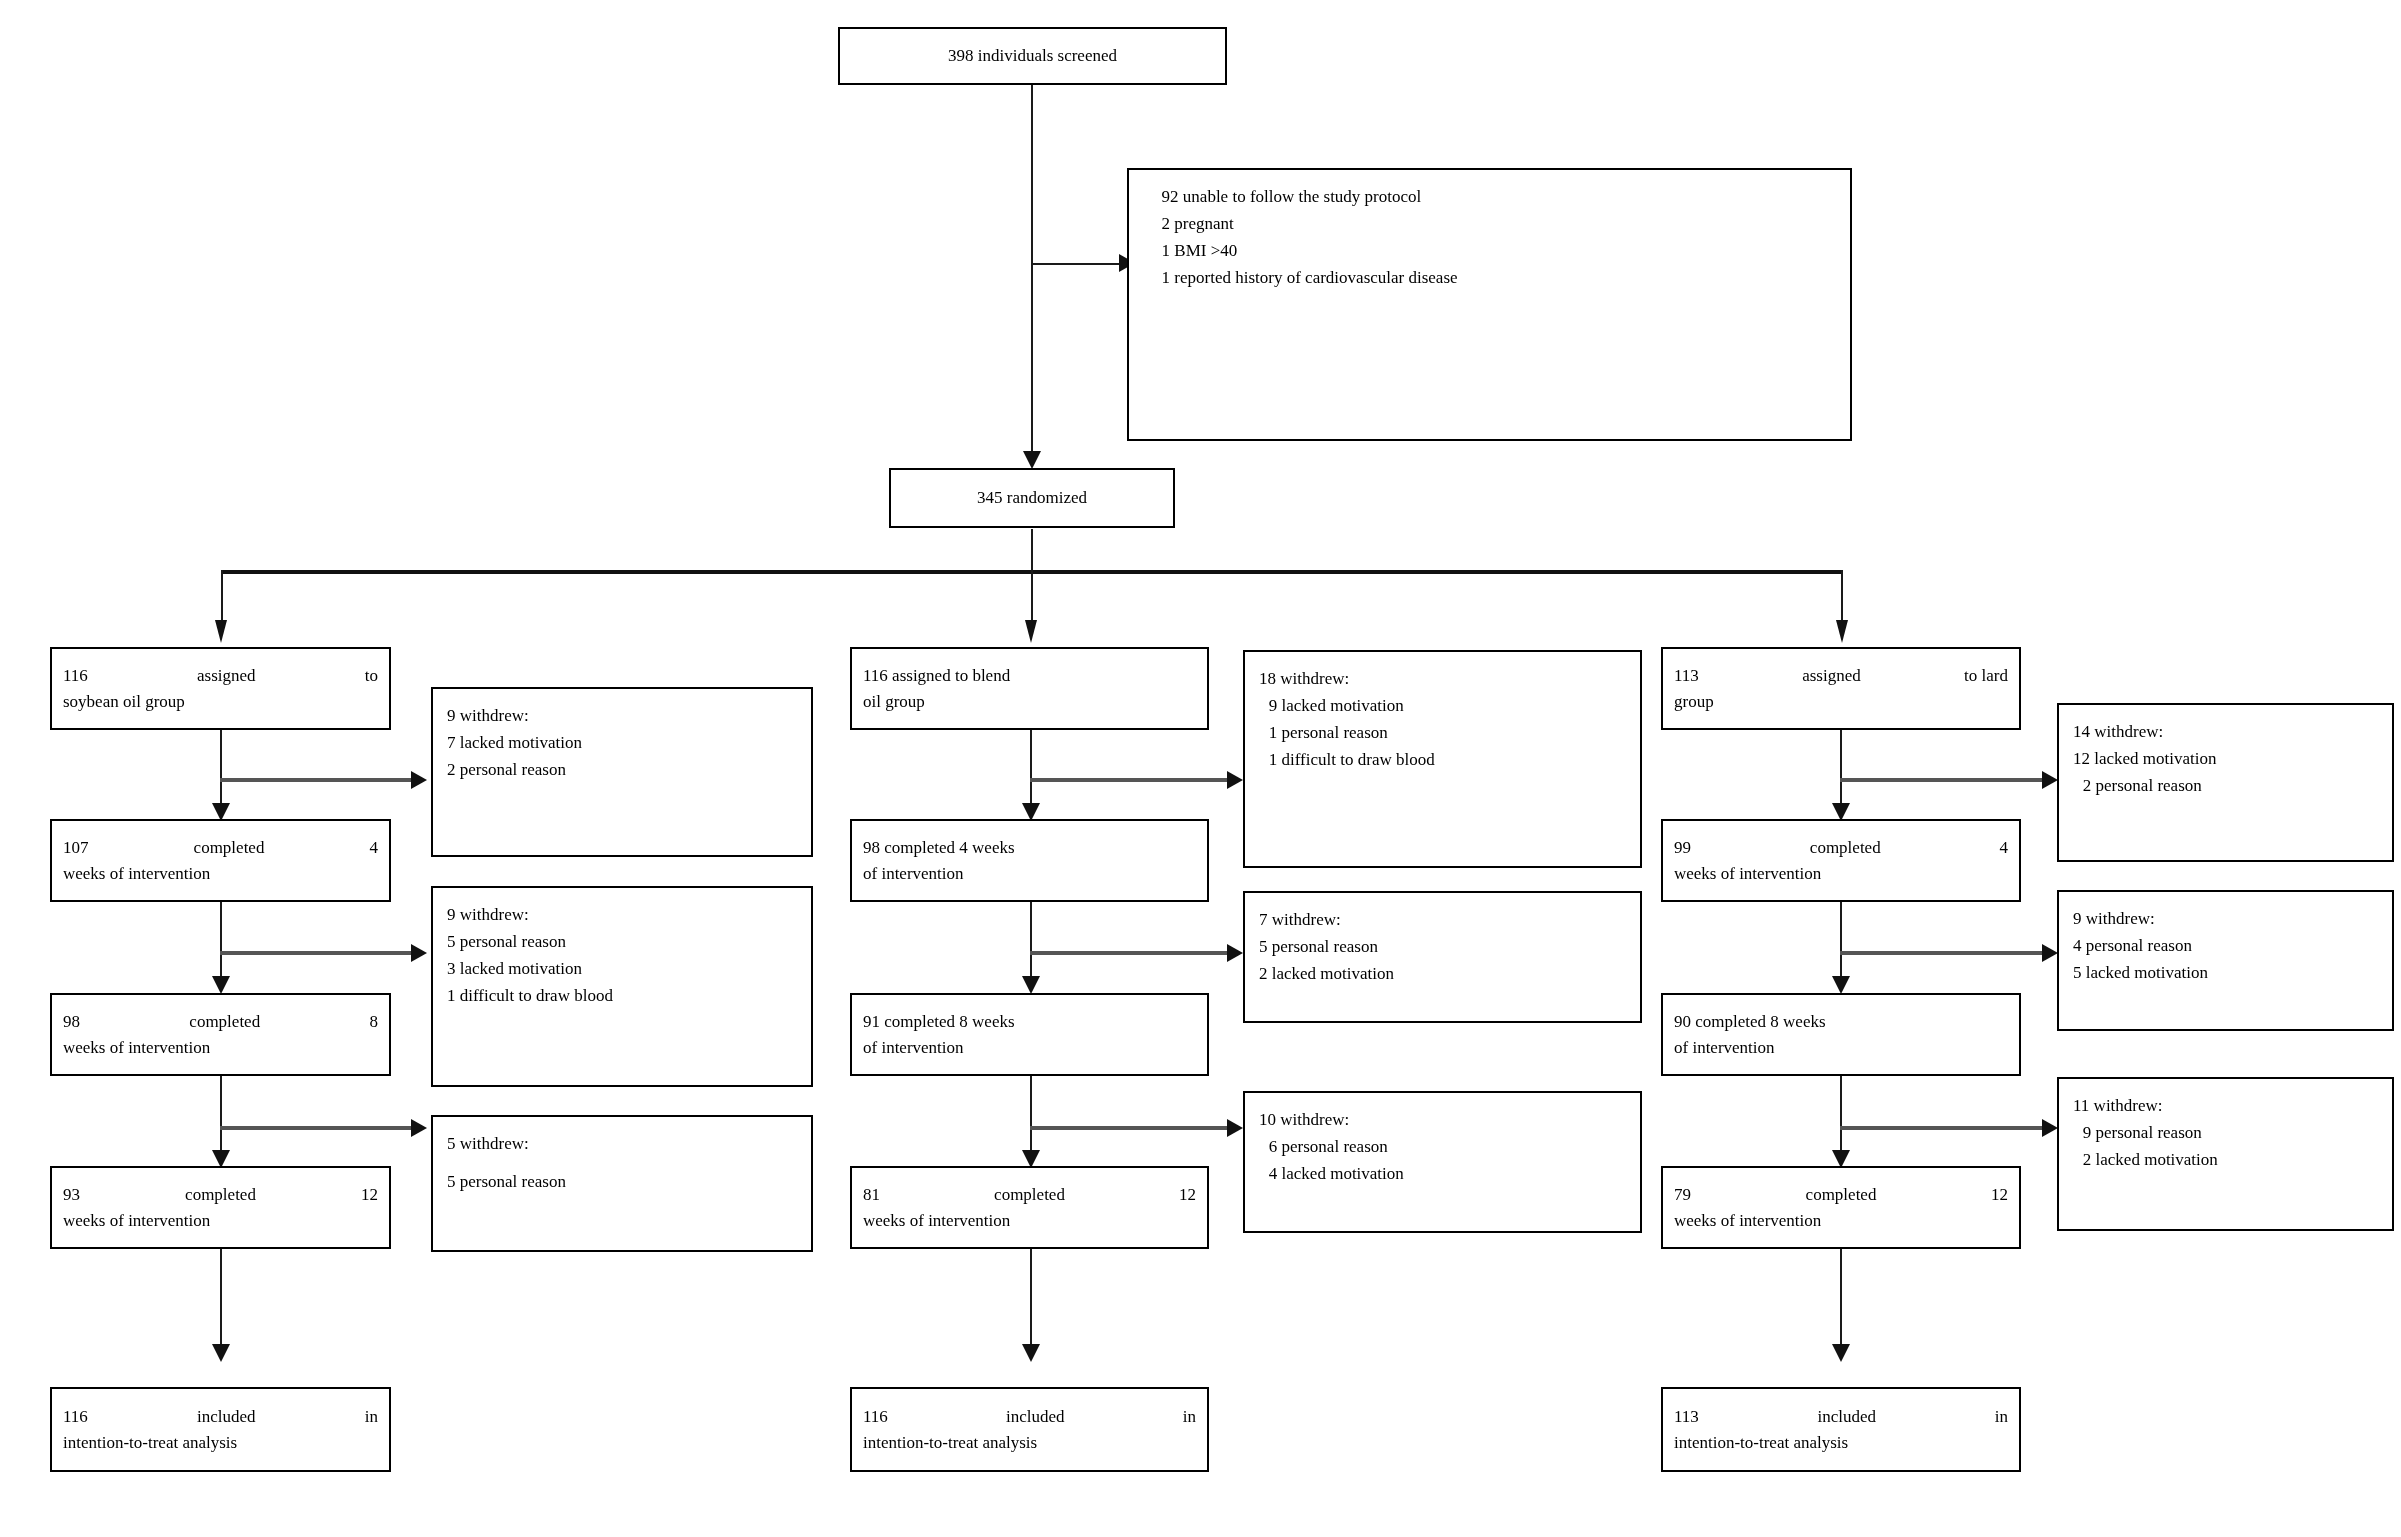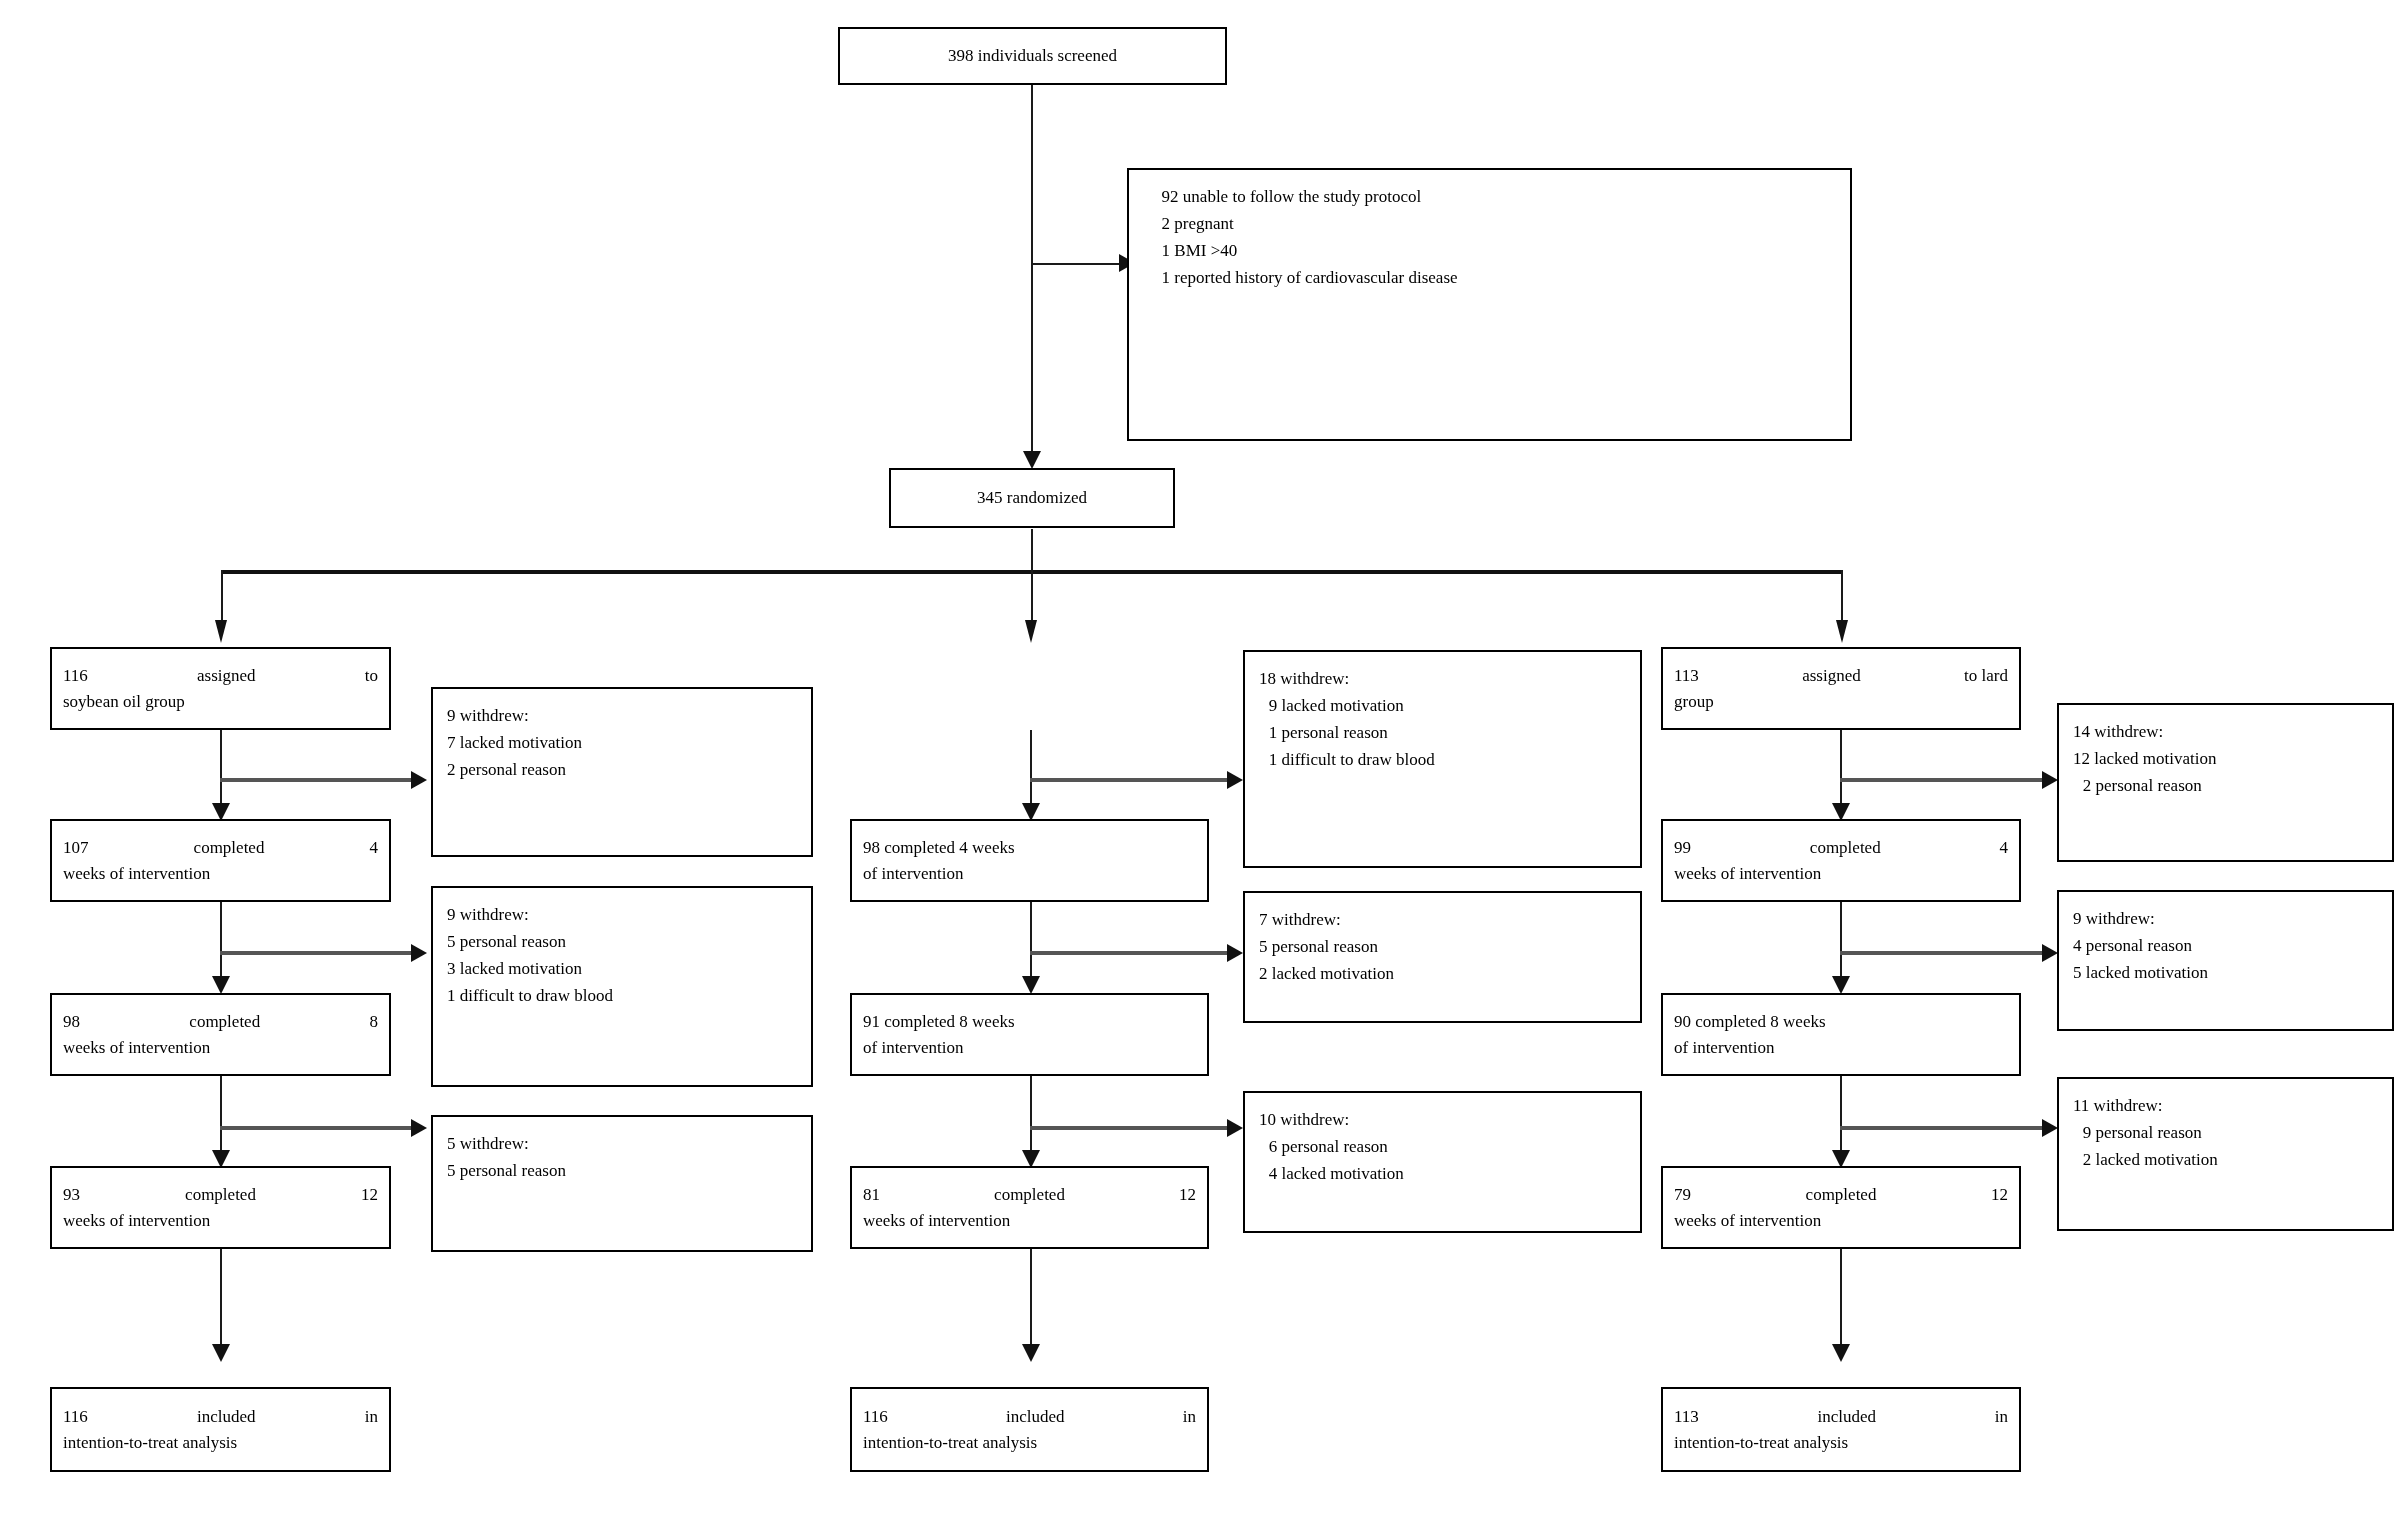--- a/index.html
+++ b/index.html
@@ -203,25 +203,29 @@
     <span class="ln">2 personal reason</span>
   </div>
 
   <div class="box listbox" style="left:431px; top:886px; width:382px; height:201px;">
     <span class="ln">9 withdrew:</span>
     <span class="ln">5 personal reason</span>
     <span class="ln">3 lacked motivation</span>
     <span class="ln">1 difficult to draw blood</span>
   </div>
 
-  <div class="box listbox" style="left:431px; top:1115px; width:382px; height:137px;">
+  <div class="box listbox" style="left:431px; top:1115px; width:382px; height:137px;gap:11px;">
     <span class="ln">5 withdrew:</span>
     <span class="ln">5 personal reason</span>
   </div>
 
+  <div class="box" style="left:850px; top:647px; width:359px; height:83px;">
+    <span class="ln">116 assigned to blend</span>
+    <span class="ln">oil group</span>
+  </div>
 
   <div class="vline" style="left:1030px; top:730px; height:82px;"></div>
   <div class="hline thick" style="left:1030px; top:778px; width:202px;"></div>
   <div class="arrow-right" style="left:1227px; top:771px;"></div>
   <div class="arrow-down" style="left:1022px; top:803px;"></div>
 
   <div class="box" style="left:850px; top:819px; width:359px; height:83px;">
     <span class="ln">98 completed 4 weeks</span>
     <span class="ln">of intervention</span>
   </div>

